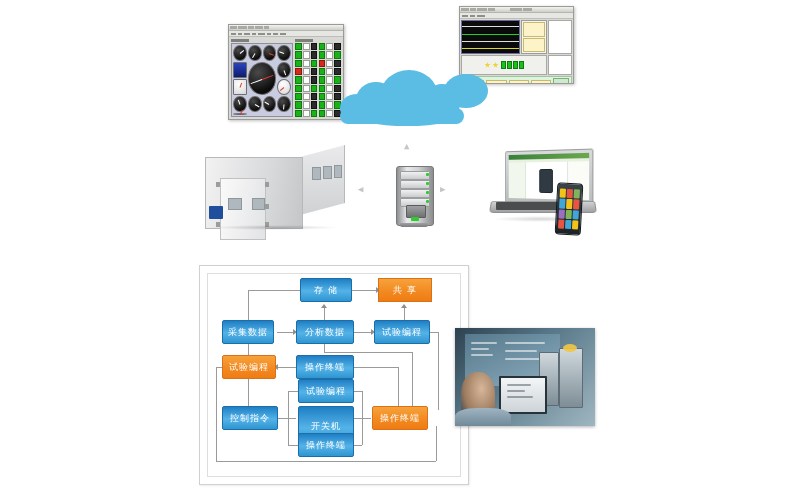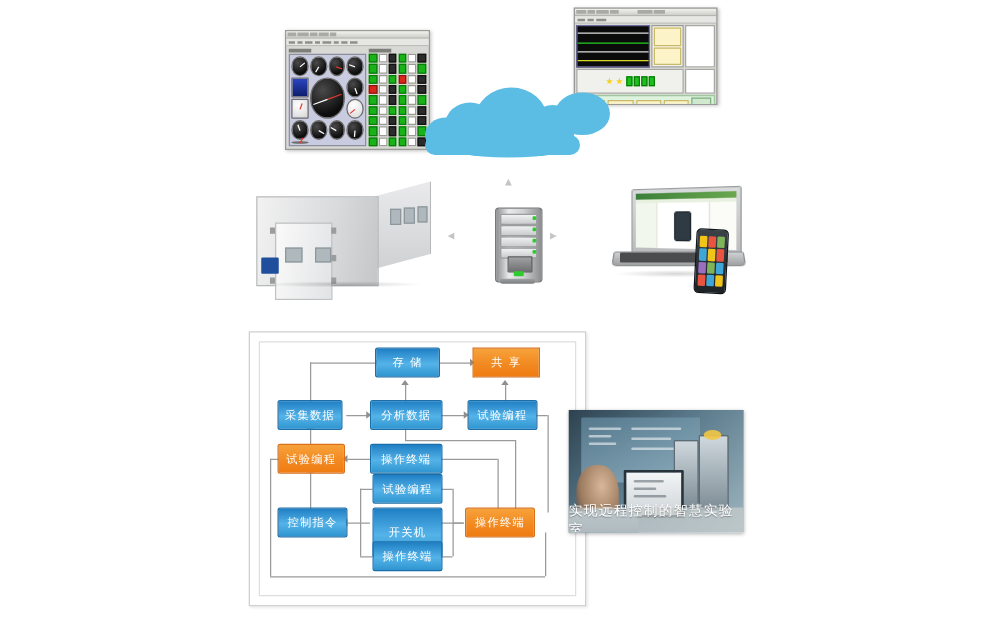--- a/index.html
+++ b/index.html
@@ -594,16 +594,15 @@
     <span class="ph-cab" style="left:84px;top:24px;width:18px;height:52px"></span>
     <span class="ph-cab" style="left:104px;top:20px;width:22px;height:58px"></span>
     <span class="ph-glow" style="left:108px;top:16px;width:14px;height:8px"></span>
     <div class="ph-monitor">
       <i class="ph-ui-line" style="left:6px;top:6px;width:24px;background:rgba(60,70,80,.45)"></i>
       <i class="ph-ui-line" style="left:6px;top:12px;width:18px;background:rgba(60,70,80,.45)"></i>
       <i class="ph-ui-line" style="left:6px;top:18px;width:26px;background:rgba(60,70,80,.45)"></i>
     </div>
     <div class="ph-head"></div>
     <div class="ph-shoulder"></div>
-    <div id="photo-caption">实现远程控制的智慧实验室</div>
   </div>
 
 </div>
 
 </body></html>

